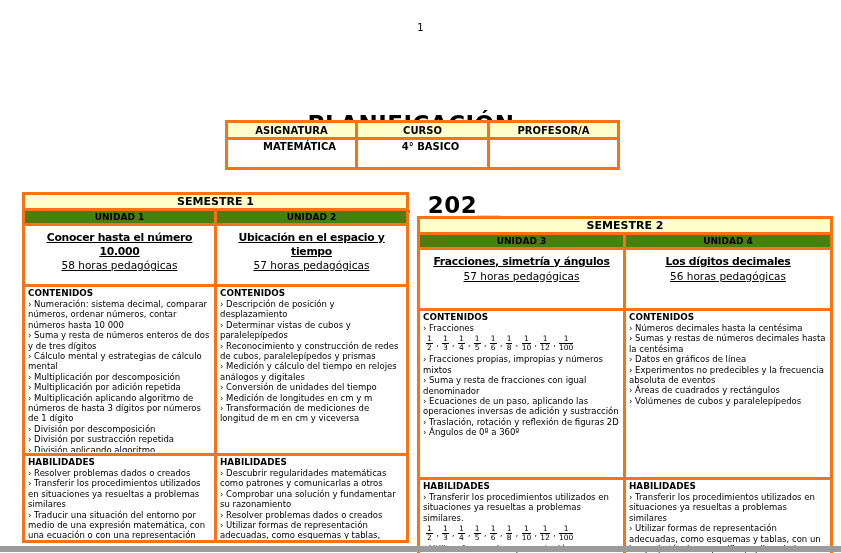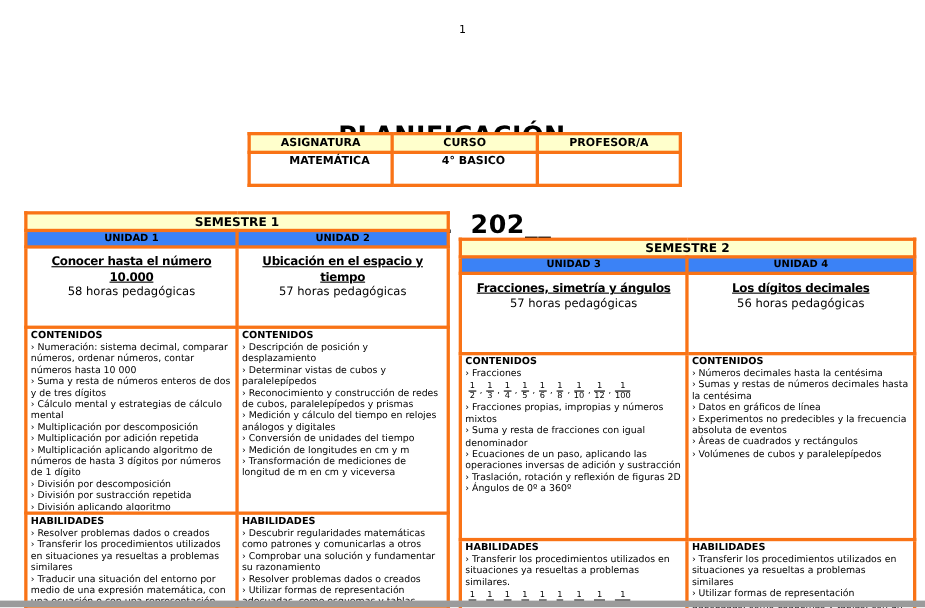--- a/index.html
+++ b/index.html
@@ -34,24 +34,24 @@
 
   
   .sem-table { position:absolute; top:192px; }
   .sem-1 { left:22px;  width:384px;border-radius:28px; }
   .sem-2 { left:417px; width:413px;margin-top:24px; }
   .sem-h {
     background:#FFFFCC; font-size:11px; font-weight:bold;
     height:13px; padding:0; text-align:center;
   }
   .unit-h {
-    background:#3b82f6; font-size:9px; font-weight:bold;
+    background:#4d7c0f; font-size:9px; font-weight:bold;
     height:12px; padding:0; text-align:center;
   }
-  .title-cell { height:49px; vertical-align:top; text-align:center; padding:5px 3px 16px 3px; }
+  .title-cell { height:49px; vertical-align:top; text-align:center; padding:5px 3px 4px 3px;text-decoration:underline; }
   .unit-title {
     font-weight:bold; text-decoration:underline;
     font-size:10.8px; line-height:13.5px; letter-spacing:-0.3px;
   }
   .unit-hours { font-size:10.5px; line-height:14px; }
 
   .content-cell, .skills-cell { vertical-align:top; padding:1px 3px; }
   .content-cell .clip { height:164px; overflow:hidden; }
   .skills-cell  .clip { height:82px;  overflow:hidden; }
   .cell-head { font-weight:bold; font-size:8.8px; line-height:11px; }

